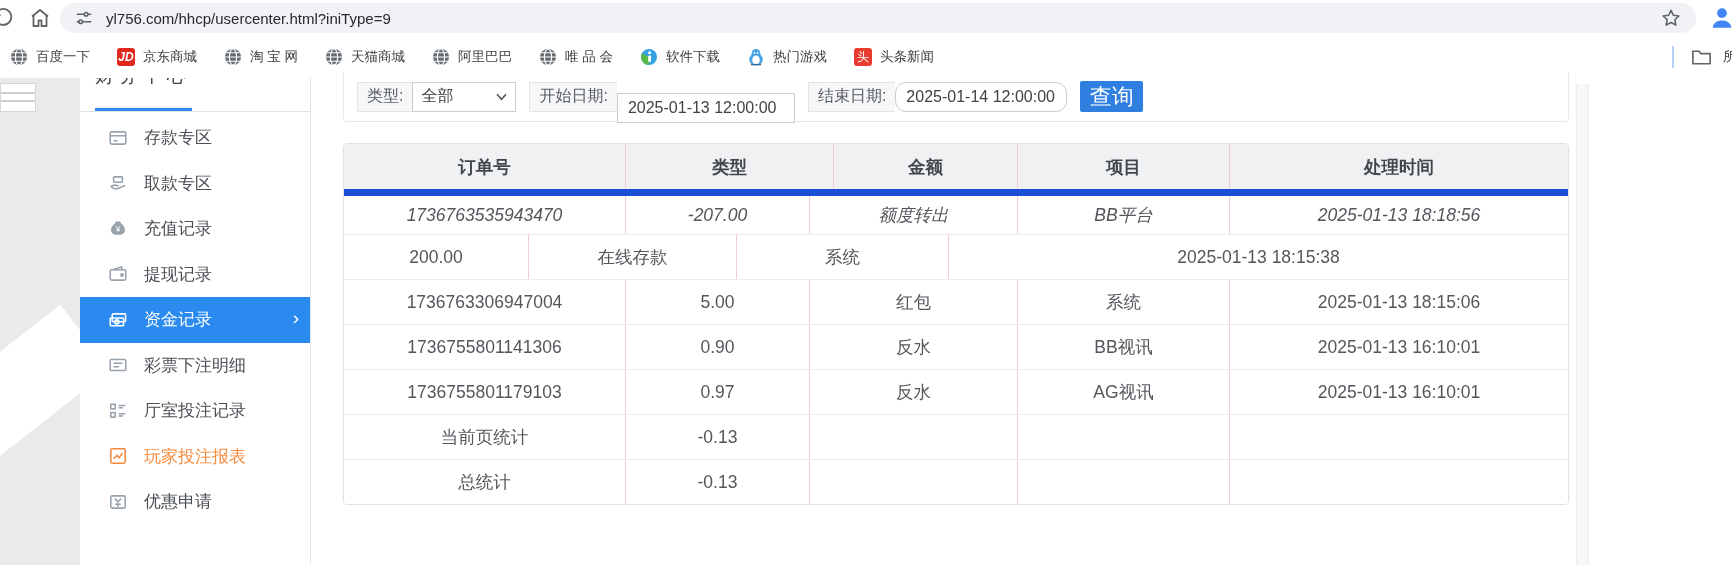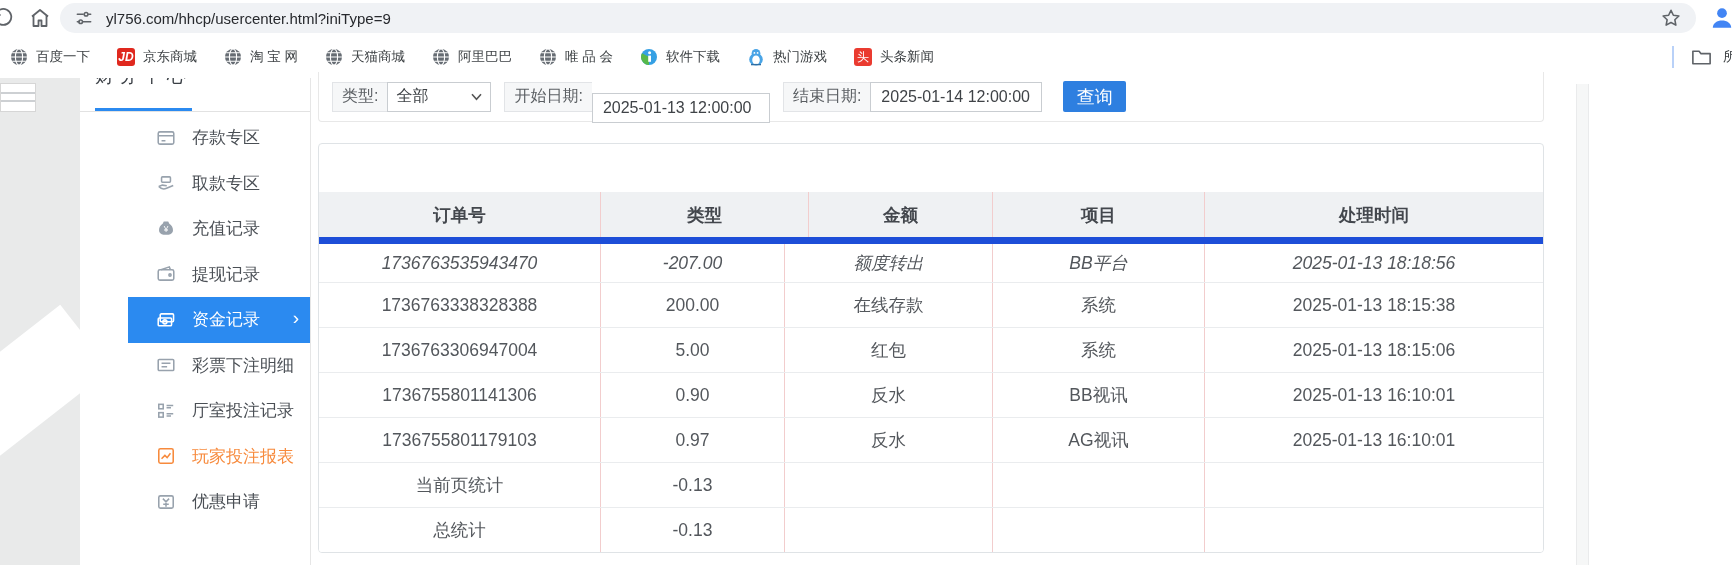--- a/index.html
+++ b/index.html
@@ -47,51 +47,51 @@
   .diag{position:absolute;left:-54px;top:266px;width:156px;height:82px;background:#fff;transform:rotate(-38deg);}
 
   
   .sidebar{position:absolute;left:80px;top:0;width:231px;height:100%;background:#fff;
            border-right:1px solid #e6e6e6;box-sizing:border-box;}
   .side-tab{position:relative;height:33px;border-bottom:1px solid #e2e2e2;overflow:hidden;}
   .side-tab-title{position:absolute;left:15px;top:-15px;font-size:19px;color:#3a3f45;letter-spacing:5px;white-space:nowrap;}
   .side-tab-underline{position:absolute;left:15px;bottom:0;width:97px;height:3px;background:#2b8af0;}
   .side-menu{position:absolute;top:37px;left:0;right:0;}
   .side-item{height:45.5px;display:flex;align-items:center;padding-left:28px;font-size:17px;
-             color:#4a4f55;position:relative;cursor:pointer;margin-left:48px;}
+             color:#4a4f55;position:relative;cursor:pointer;}
   .si-icon{width:20px;height:20px;margin-right:16px;color:#98a2ad;display:inline-flex;}
   .si-icon svg{width:100%;height:100%;}
   .side-item.active{background:#2b8af0;color:#fff;align-items:center;}
   .side-item.active .si-icon{color:#fff;}
   .side-item.orange{color:#f78a3c;}
   .side-item.orange .si-icon{color:#f78a3c;}
   .chev{position:absolute;right:11px;top:50%;transform:translateY(-58%);font-size:19px;color:#fff;}
 
   
-  .content{position:absolute;left:318px;top:0;width:1236px;height:100%;}
+  .content{position:absolute;left:343px;top:0;width:1236px;height:100%;}
   .filterbox{position:absolute;left:0;top:-6px;width:1226px;height:50px;border:1px solid #e8e8e8;border-top:none;
              border-radius:0 0 4px 4px;box-sizing:border-box;display:flex;align-items:center;padding-left:13px;}
   .chip{background:#f6f7f8;border:1px solid #e2e4e7;border-right:none;color:#5b5f63;font-size:16px;height:30px;
         display:flex;align-items:center;padding:0 9px;box-sizing:border-box;white-space:nowrap;}
   .selectbox{width:104px;height:30px;border:1px solid #c9cdd1;background:#fff;display:flex;align-items:center;
           justify-content:space-between;padding:0 8px;font-size:16px;color:#3f4347;box-sizing:border-box;
           margin-right:13px;cursor:pointer;}
   .caret{width:11px;height:8px;color:#555;display:inline-flex;}
   .caret svg{width:100%;height:100%;}
   .dateinput{height:30px;border:1px solid #c9cdd1;font-size:16px;color:#3f4347;padding:0 10px;
              box-sizing:border-box;margin-right:13px;font-family:"Liberation Sans",sans-serif;background:#fff;}
   .w-start{width:178px;margin-top:22px;}
-  .w-end{width:172px;}
-  .querybtn{margin-left:8px;width:63px;height:31px;background:#2e7fe0;color:#fff;border:none;font-size:18px;
+  .w-end{width:172px;border-radius:11px;}
+  .querybtn{width:63px;height:31px;background:#2e7fe0;color:#fff;border:none;font-size:22px;
             border-radius:2px;cursor:pointer;font-family:"Liberation Sans",sans-serif;}
 
   
   .datatable{position:absolute;left:0;top:65px;width:1226px;border:1px solid #dfe3e6;border-radius:4px;
              overflow:hidden;box-sizing:border-box;background:#fff;}
-  .throw{display:flex;height:45px;background:#eff1f3;margin-top:48px;}
+  .throw{display:flex;height:45px;background:#eff1f3;}
   .tr{display:flex;height:45px;box-sizing:border-box;border-top:1px solid #eaecee;background:#fff;}
   .tr.first{border-top:7px solid #1d4ed8;font-style:italic;}
   .th,.td{display:flex;align-items:center;justify-content:center;box-sizing:border-box;
           border-left:1px solid #f2cdcd;font-size:17.5px;white-space:nowrap;}
   .th{font-weight:bold;color:#43474d;}
   .td{color:#53575c;}
   .th:first-child,.td:first-child{border-left:none;}
   .c0{width:281px;}.c1{width:184px;}.c2{width:208px;}.c3{width:212px;}.c4{flex:1;}
 
   .scroll-strip{position:absolute;left:1576px;top:6px;width:11px;height:559px;background:#f6f7f7;
@@ -382,21 +382,20 @@
           </div>
         <div id="table-body">
             <div class="tr first">
               <div class="td c0">1736763535943470</div>
               <div class="td c1">-207.00</div>
               <div class="td c2">额度转出</div>
               <div class="td c3">BB平台</div>
               <div class="td c4">2025-01-13 18:18:56</div>
             </div>
             <div class="tr">
-              <div class="td c0">1736763338328388</div>
               <div class="td c1">200.00</div>
               <div class="td c2">在线存款</div>
               <div class="td c3">系统</div>
               <div class="td c4">2025-01-13 18:15:38</div>
             </div>
             <div class="tr">
               <div class="td c0">1736763306947004</div>
               <div class="td c1">5.00</div>
               <div class="td c2">红包</div>
               <div class="td c3">系统</div>

